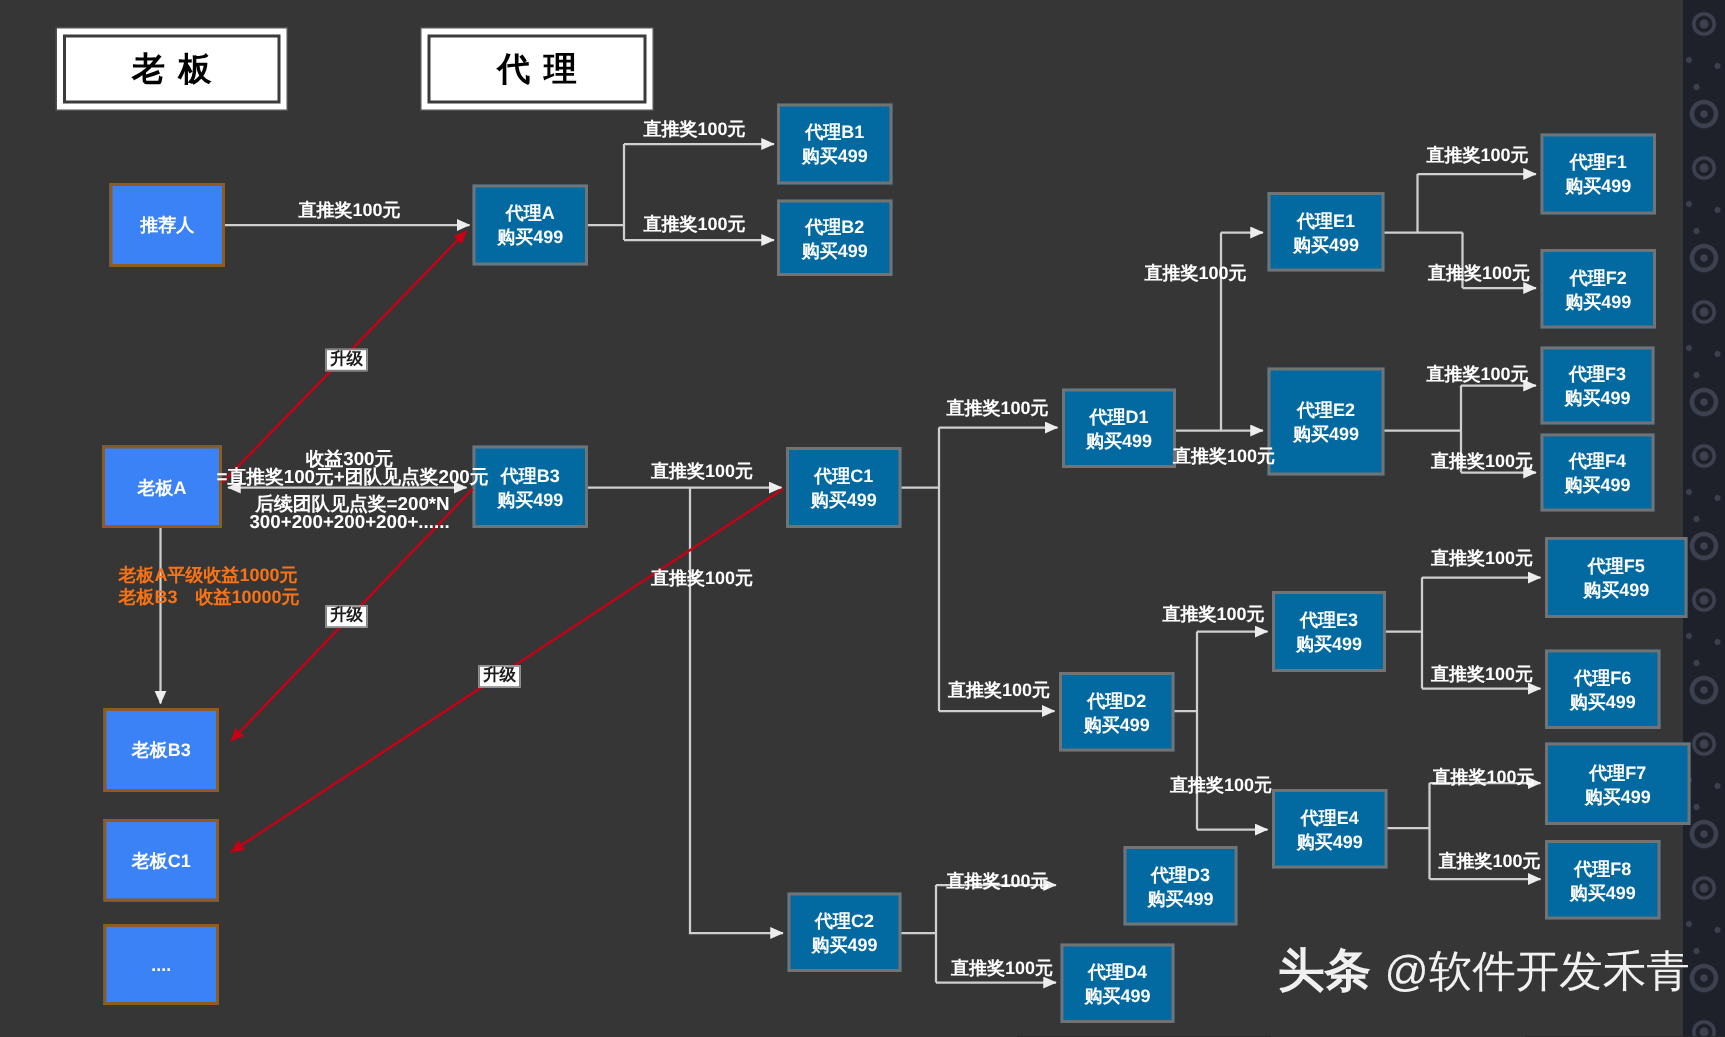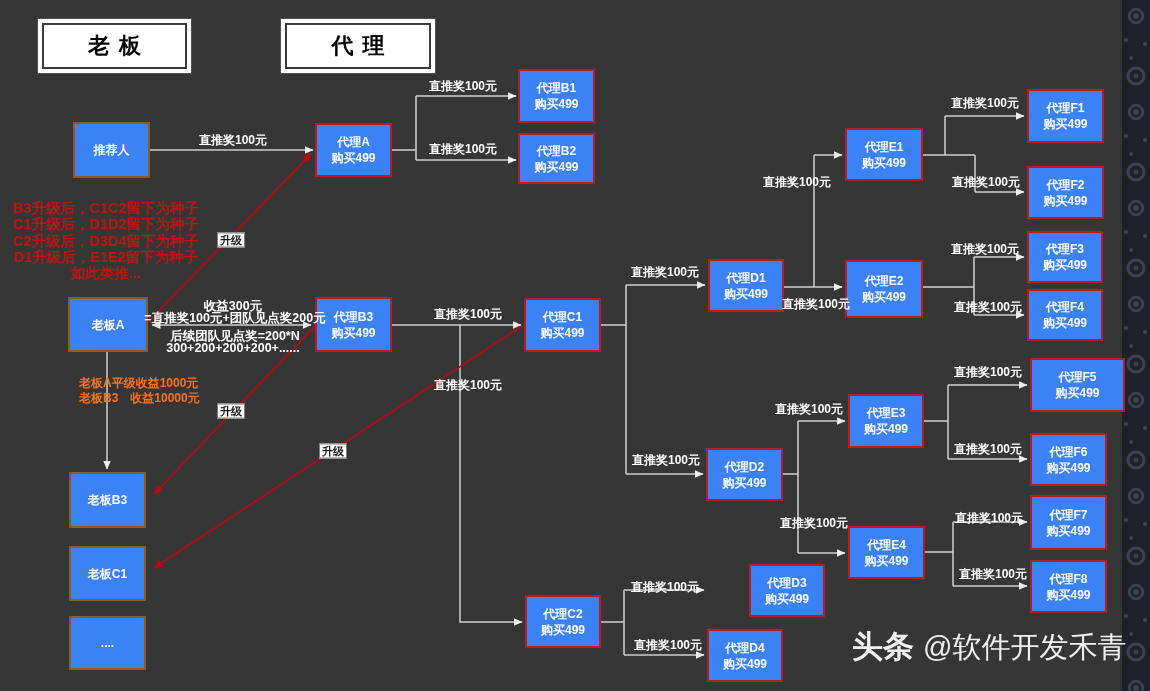--- a/index.html
+++ b/index.html
@@ -22,21 +22,21 @@
       radial-gradient(circle at 14px 76px, #3d4150 2px, transparent 3px);
     background-size:28px 96px;
   }
   
   .node{
     position:absolute;display:flex;flex-direction:column;align-items:center;justify-content:center;
     color:#fdfdfd;font-size:12px;font-weight:bold;line-height:16px;text-align:center;
     box-sizing:border-box;
   }
   .node.boss{background:#3b82f6;border:2px solid #8f5b1e;}
-  .node.agent{background:#3b82f6;border:2px solid #b91c1c;}
+  .node.agent{background:#0369a1;border:2px solid #737373;}
   
   .header-box{
     position:absolute;background:#fff;border:2px solid #3b3b3b;
     box-shadow:0 0 0 4px #fff,0 0 0 5px #505050;
     display:flex;align-items:center;justify-content:center;
     font-size:22px;font-weight:bold;color:#000000;letter-spacing:9px;text-indent:9px;
   }
   
   .edge-label{
     position:absolute;color:#fff;font-size:12px;font-weight:bold;white-space:nowrap;
@@ -137,21 +137,21 @@
       <span>购买499</span>
     </div>
     <div class="node agent" style="left:707px;top:629px;width:76px;height:53px">
       <span>代理D4</span>
       <span>购买499</span>
     </div>
     <div class="node agent" style="left:845px;top:128px;width:78px;height:53px">
       <span>代理E1</span>
       <span>购买499</span>
     </div>
-    <div class="node agent" style="left:845px;top:260px;width:78px;height:58px">
+    <div class="node agent" style="left:845px;top:245px;width:78px;height:72px">
       <span>代理E2</span>
       <span>购买499</span>
     </div>
     <div class="node agent" style="left:848px;top:394px;width:76px;height:54px">
       <span>代理E3</span>
       <span>购买499</span>
     </div>
     <div class="node agent" style="left:848px;top:526px;width:77px;height:53px">
       <span>代理E4</span>
       <span>购买499</span>
@@ -173,21 +173,21 @@
       <span>购买499</span>
     </div>
     <div class="node agent" style="left:1030px;top:358px;width:95px;height:54px">
       <span>代理F5</span>
       <span>购买499</span>
     </div>
     <div class="node agent" style="left:1030px;top:433px;width:77px;height:53px">
       <span>代理F6</span>
       <span>购买499</span>
     </div>
-    <div class="node agent" style="left:1030px;top:495px;width:77px;height:55px">
+    <div class="node agent" style="left:1030px;top:495px;width:97px;height:55px">
       <span>代理F7</span>
       <span>购买499</span>
     </div>
     <div class="node agent" style="left:1030px;top:560px;width:77px;height:53px">
       <span>代理F8</span>
       <span>购买499</span>
     </div>
   </div>
 
   <svg class="edges" width="1150" height="691" viewBox="0 0 1150 691">
@@ -262,26 +262,19 @@
     <span class="income-label" style="left:233px;top:300px">收益300元</span>
     <span class="income-label" style="left:235px;top:312px">=直推奖100元+团队见点奖200元</span>
     <span class="income-label" style="left:235px;top:330px">后续团队见点奖=200*N</span>
     <span class="income-label" style="left:233px;top:342px">300+200+200+200+......</span>
 
     <div class="boss-income">
       <div>老板A平级收益1000元</div>
       <div>老板B3　收益10000元</div>
     </div>
 
-    <div class="seed-note">
-      <div>B3升级后，C1C2留下为种子</div>
-      <div>C1升级后，D1D2留下为种子</div>
-      <div>C2升级后，D3D4留下为种子</div>
-      <div>D1升级后，E1E2留下为种子</div>
-      <div>如此类推...</div>
-    </div>
 
     <div class="watermark">
       <span class="wm-brand">头条</span><span class="wm-handle">@软件开发禾青</span>
     </div>
   </div>
 
 </div>
 
 </body></html>

